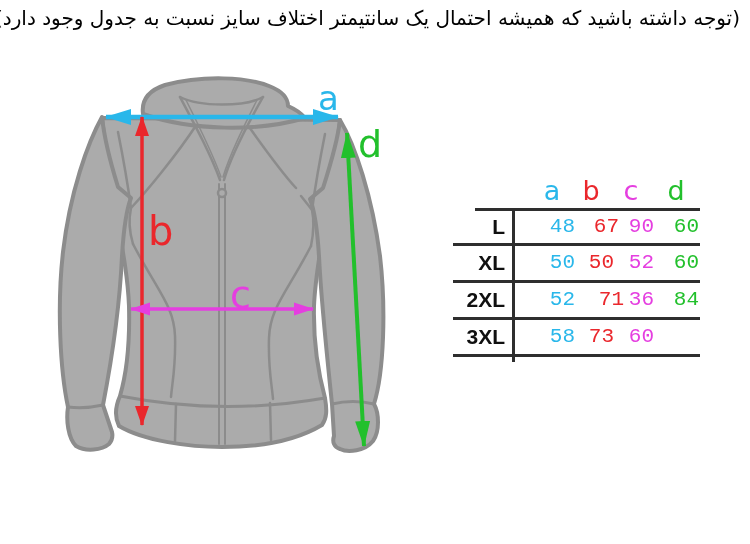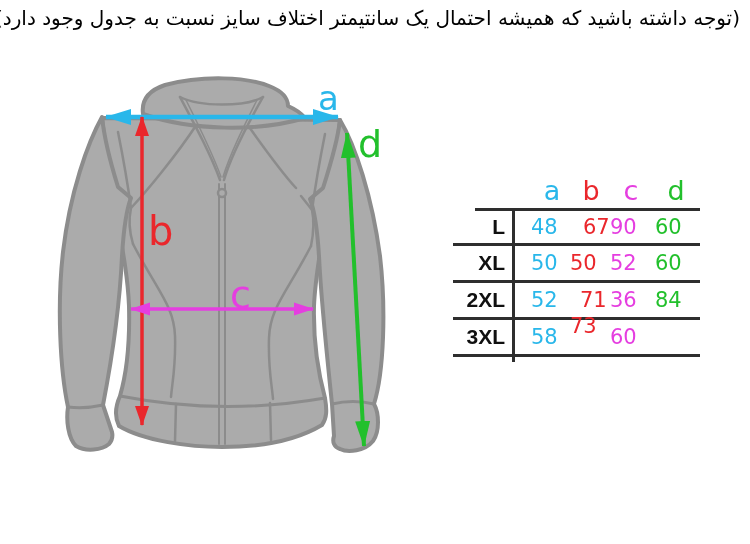--- a/index.html
+++ b/index.html
@@ -8,22 +8,22 @@
   .note{position:absolute;top:6px;right:10px;direction:rtl;unicode-bidi:embed;
         font-size:20px;color:#000;white-space:nowrap;font-family:"DejaVu Sans",sans-serif;}
   .diagram-svg{position:absolute;left:0;top:0;}
 
   
   .sizetable{position:absolute;left:453px;top:171px;width:247px;height:200px;}
   .hline{position:absolute;background:#2e2e2e;height:2.5px;}
   .vline{position:absolute;background:#2e2e2e;width:2.5px;left:59px;top:37px;height:154px;}
   .hletter{position:absolute;top:4px;width:40px;height:32px;line-height:32px;
            text-align:center;font-size:27px;}
-  .cell{position:absolute;width:44px;height:28px;line-height:28px;text-align:left;
-        font-size:21px;}
+  .cell{position:absolute;width:44px;height:28px;line-height:28px;text-align:right;
+        font-size:21px;font-family:Liberation Mono, monospace;}
   .sizelab{position:absolute;left:0;width:52px;height:28px;line-height:28px;text-align:right;
            font-weight:bold;font-size:21px;color:#101010;
            font-family:"Liberation Sans",sans-serif;}
   .col-a{color:#29b7ea;} .col-b{color:#ea272c;} .col-c{color:#e53ee0;} .col-d{color:#22c02c;}
 </style>
 </head>
 <body>
 
 <div class="stage">
 
@@ -153,21 +153,21 @@
     <div class="hline" style="top:37px;left:22px;width:225px"></div>
     <div class="hline" style="top:72px;left:0;width:247px"></div>
     <div class="hline" style="top:109px;left:0;width:247px"></div>
     <div class="hline" style="top:146px;left:0;width:247px"></div>
     <div class="hline" style="top:183px;left:0;width:247px"></div>
     <div class="vline"></div>
 
     <div>
       <span class="sizelab" style="top:42px">L</span>
       <span class="cell col-a" style="top:42px;left:78px">48</span>
-      <span class="cell col-b" style="top:42px;left:130px">67</span>
+      <span class="cell col-b" style="top:42px;left:122px">67</span>
       <span class="cell col-c" style="top:42px;left:157px">90</span>
       <span class="cell col-d" style="top:42px;left:202px">60</span>
     </div>
 
     <div>
       <span class="sizelab" style="top:78px">XL</span>
       <span class="cell col-a" style="top:78px;left:78px">50</span>
       <span class="cell col-b" style="top:78px;left:117px">50</span>
       <span class="cell col-c" style="top:78px;left:157px">52</span>
       <span class="cell col-d" style="top:78px;left:202px">60</span>
@@ -177,19 +177,19 @@
       <span class="sizelab" style="top:115px">2XL</span>
       <span class="cell col-a" style="top:115px;left:78px">52</span>
       <span class="cell col-b" style="top:115px;left:127px">71</span>
       <span class="cell col-c" style="top:115px;left:157px">36</span>
       <span class="cell col-d" style="top:115px;left:202px">84</span>
     </div>
 
     <div>
       <span class="sizelab" style="top:152px">3XL</span>
       <span class="cell col-a" style="top:152px;left:78px">58</span>
-      <span class="cell col-b" style="top:141px;left:117px">73</span>
+      <span class="cell col-b" style="top:152px;left:117px">73</span>
       <span class="cell col-c" style="top:152px;left:157px">60</span>
       <span class="cell col-d" style="top:152px;left:202px"></span>
     </div>
 
   </div>
 </div>
 
 </body></html>

